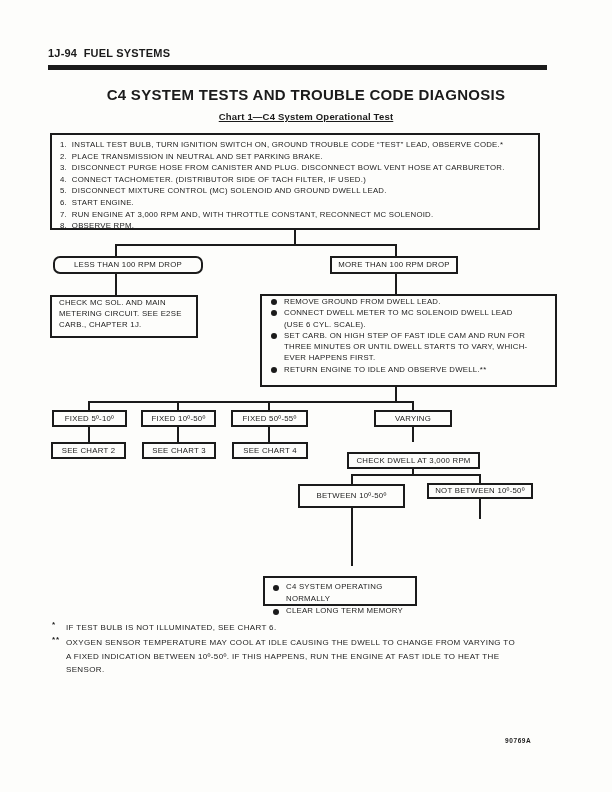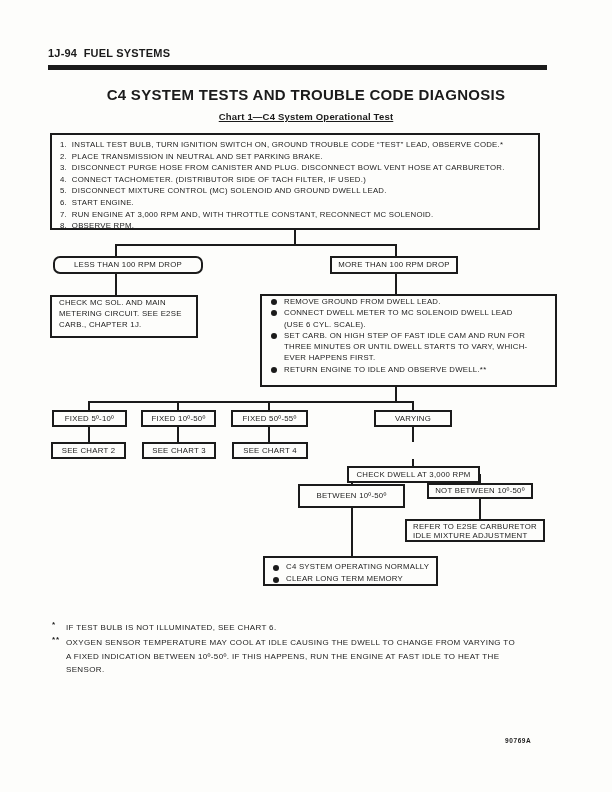--- a/index.html
+++ b/index.html
@@ -45,27 +45,27 @@
   .bullet-text { white-space:pre-line; }
 
   #node-fixed1  { left:52px;  top:410px; width:75px;  height:17px; }
   #node-fixed2  { left:141px; top:410px; width:75px;  height:17px; }
   #node-fixed3  { left:231px; top:410px; width:77px;  height:17px; }
   #node-varying { left:374px; top:410px; width:78px;  height:17px; }
 
   #node-chart2 { left:51px;  top:442px; width:75px;  height:17px; }
   #node-chart3 { left:142px; top:442px; width:74px;  height:17px; }
   #node-chart4 { left:232px; top:442px; width:76px;  height:17px; }
-  #node-checkdwell { left:347px; top:466px; width:133px; height:17px; }
+  #node-checkdwell { left:347px; top:452px; width:133px; height:17px; }
 
   #node-between    { left:298px; top:484px; width:107px; height:24px; }
   #node-notbetween { left:427px; top:483px; width:106px; height:16px; }
 
   #node-refer { left:405px; top:519px; width:140px; height:23px; padding:1px 0 0 6px; white-space:pre-line; line-height:9.5px; display:flex; align-items:center; }
-  #node-normal { left:263px; top:556px; width:175px; height:30px; padding:3px 0 0 8px; }
+  #node-normal { left:263px; top:576px; width:154px; height:30px; padding:3px 0 0 8px; }
   #node-normal .bullet-row { line-height:12px; }
   #node-normal .bullet-dot { margin-top:3.5px; }
 
   
   .footnotes { position:absolute; left:52px; top:621px; width:512px; }
   .fn-row { display:flex; margin-bottom:2px; }
   .fn-marker { flex:0 0 14px; font-size:8px; font-weight:bold; letter-spacing:1px; transform:translateY(-1.5px); }
   .fn-text { font-size:8px; letter-spacing:.35px; line-height:13.4px; white-space:pre-line; }
 
   .fig-code { position:absolute; left:505px; top:737px; font-size:6.5px; font-weight:bold; letter-spacing:.6px; }
@@ -156,22 +156,20 @@
   <div class="node small" id="node-varying">VARYING</div>
 
   <div class="node small" id="node-chart2">SEE CHART 2</div>
   <div class="node small" id="node-chart3">SEE CHART 3</div>
   <div class="node small" id="node-chart4">SEE CHART 4</div>
   <div class="node small" id="node-checkdwell">CHECK DWELL AT 3,000 RPM</div>
 
   <div class="node small" id="node-between">BETWEEN 10º-50º</div>
   <div class="node small" id="node-notbetween">NOT BETWEEN 10º-50º</div>
 
-  <div class="node" id="node-refer">REFER TO E2SE CARBURETOR
-IDLE MIXTURE ADJUSTMENT</div>
 
   <div class="node" id="node-normal">
 
       <div class="bullet-row">
         <span class="bullet-dot"></span>
         <span class="bullet-text">C4 SYSTEM OPERATING NORMALLY</span>
       </div>
 
       <div class="bullet-row">
         <span class="bullet-dot"></span>

